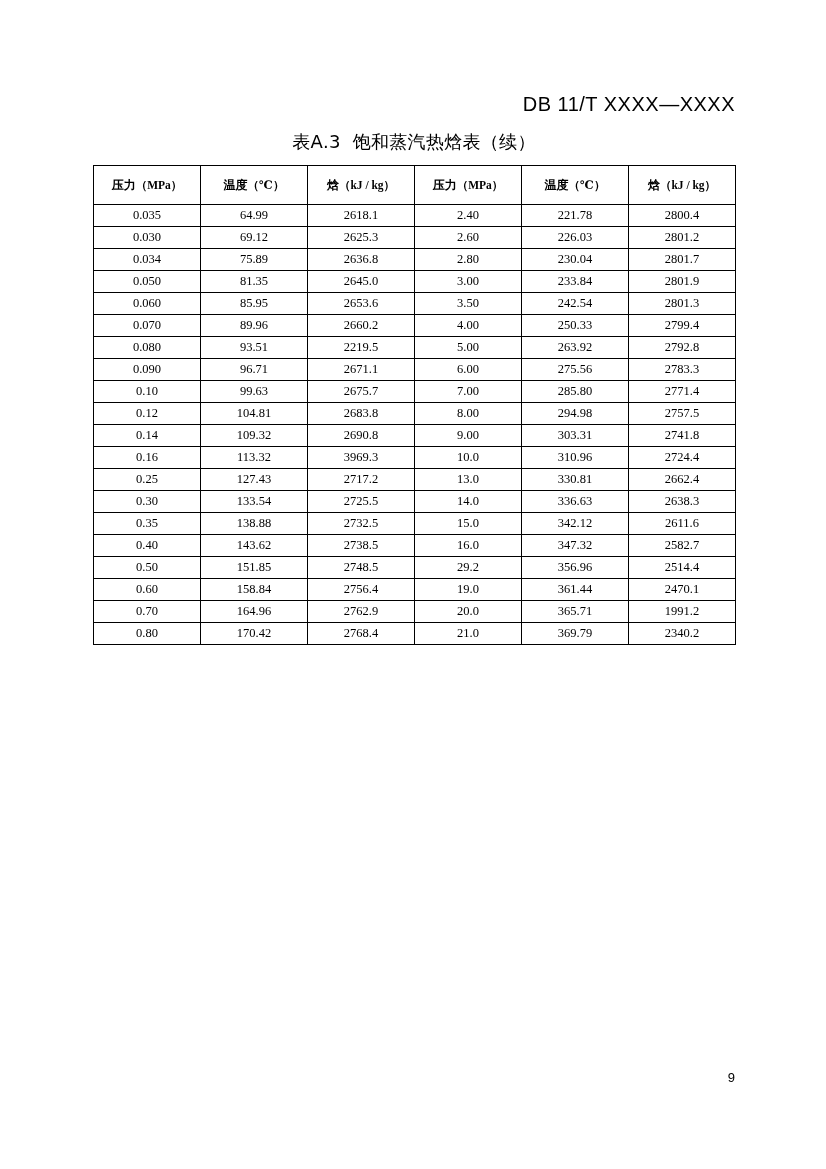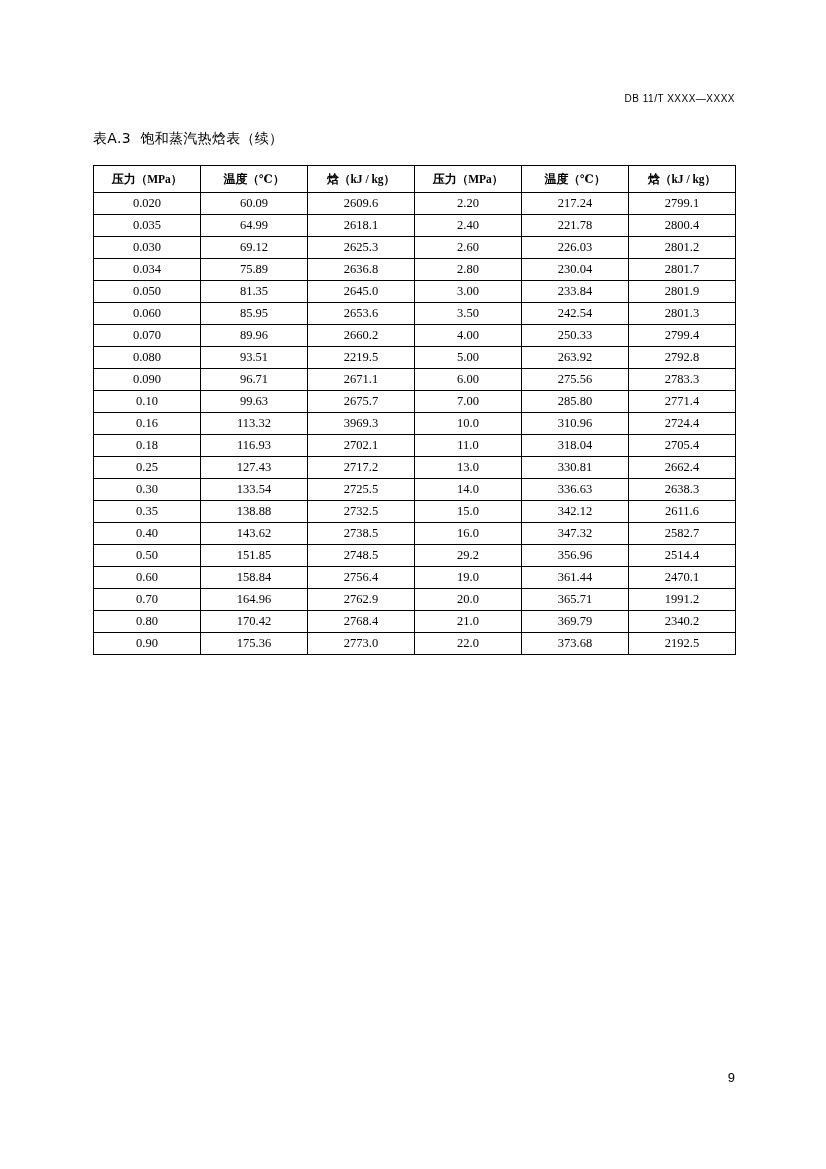--- a/index.html
+++ b/index.html
@@ -25,33 +25,34 @@
   }
 
   
   .doc-header {
     position: absolute;
     left: 93px;
     top: 93px;
     width: 642px;
     text-align: right;
     font-family: "Liberation Sans", "DejaVu Sans", sans-serif;
-    font-size: 10px;
+    font-size: 20px;
     letter-spacing: 0.5px;
     white-space: pre;
   }
 
   
   .table-caption {
     position: absolute;
     left: 93px;
     top: 130px;
     width: 642px;
+    text-align: center;
     font-family: "DejaVu Sans", "Liberation Sans", sans-serif;
-    font-size: 14px;
+    font-size: 18px;
     letter-spacing: 0.3px;
     white-space: pre;
   }
 
   
   .steam-table {
     position: absolute;
     left: 93px;
     top: 165px;
     width: 642px;
@@ -68,21 +69,21 @@
     padding: 0;
     height: 21px;
     line-height: 21px;
   }
 
   .steam-table th {
     font-family: "DejaVu Sans", "Liberation Sans", sans-serif;
     font-size: 12px;
     font-weight: bold;
     height: 26px;
-    line-height: 26px;
+    line-height: 38px;
     white-space: nowrap;
   }
   .steam-table th .unit {
     font-family: "Liberation Serif", "DejaVu Serif", serif;
     font-size: 11.5px;
     font-weight: bold;
   }
 
   .steam-table td {
     font-family: "Liberation Serif", "DejaVu Serif", serif;
@@ -123,28 +124,20 @@
         <th><span>压力</span><span class="unit">（MPa）</span></th>
         <th><span>温度</span><span class="unit">（℃）</span></th>
         <th><span>焓</span><span class="unit">（kJ / kg）</span></th>
         <th><span>压力</span><span class="unit">（MPa）</span></th>
         <th><span>温度</span><span class="unit">（℃）</span></th>
         <th><span>焓</span><span class="unit">（kJ / kg）</span></th>
       </tr>
     </thead>
     <tbody>
         <tr>
-          <td>0.020</td>
-          <td>60.09</td>
-          <td>2609.6</td>
-          <td>2.20</td>
-          <td>217.24</td>
-          <td>2799.1</td>
-        </tr>
-        <tr>
           <td>0.035</td>
           <td>64.99</td>
           <td>2618.1</td>
           <td>2.40</td>
           <td>221.78</td>
           <td>2800.4</td>
         </tr>
         <tr>
           <td>0.030</td>
           <td>69.12</td>
@@ -203,36 +196,44 @@
         </tr>
         <tr>
           <td>0.10</td>
           <td>99.63</td>
           <td>2675.7</td>
           <td>7.00</td>
           <td>285.80</td>
           <td>2771.4</td>
         </tr>
         <tr>
+          <td>0.12</td>
+          <td>104.81</td>
+          <td>2683.8</td>
+          <td>8.00</td>
+          <td>294.98</td>
+          <td>2757.5</td>
+        </tr>
+        <tr>
+          <td>0.14</td>
+          <td>109.32</td>
+          <td>2690.8</td>
+          <td>9.00</td>
+          <td>303.31</td>
+          <td>2741.8</td>
+        </tr>
+        <tr>
           <td>0.16</td>
           <td>113.32</td>
           <td>3969.3</td>
           <td>10.0</td>
           <td>310.96</td>
           <td>2724.4</td>
         </tr>
         <tr>
-          <td>0.18</td>
-          <td>116.93</td>
-          <td>2702.1</td>
-          <td>11.0</td>
-          <td>318.04</td>
-          <td>2705.4</td>
-        </tr>
-        <tr>
           <td>0.25</td>
           <td>127.43</td>
           <td>2717.2</td>
           <td>13.0</td>
           <td>330.81</td>
           <td>2662.4</td>
         </tr>
         <tr>
           <td>0.30</td>
           <td>133.54</td>
@@ -282,26 +283,18 @@
           <td>1991.2</td>
         </tr>
         <tr>
           <td>0.80</td>
           <td>170.42</td>
           <td>2768.4</td>
           <td>21.0</td>
           <td>369.79</td>
           <td>2340.2</td>
         </tr>
-        <tr>
-          <td>0.90</td>
-          <td>175.36</td>
-          <td>2773.0</td>
-          <td>22.0</td>
-          <td>373.68</td>
-          <td>2192.5</td>
-        </tr>
       </tbody>
   </table>
 
   <div class="page-number">9</div>
 
 </div>
 
 </body></html>

